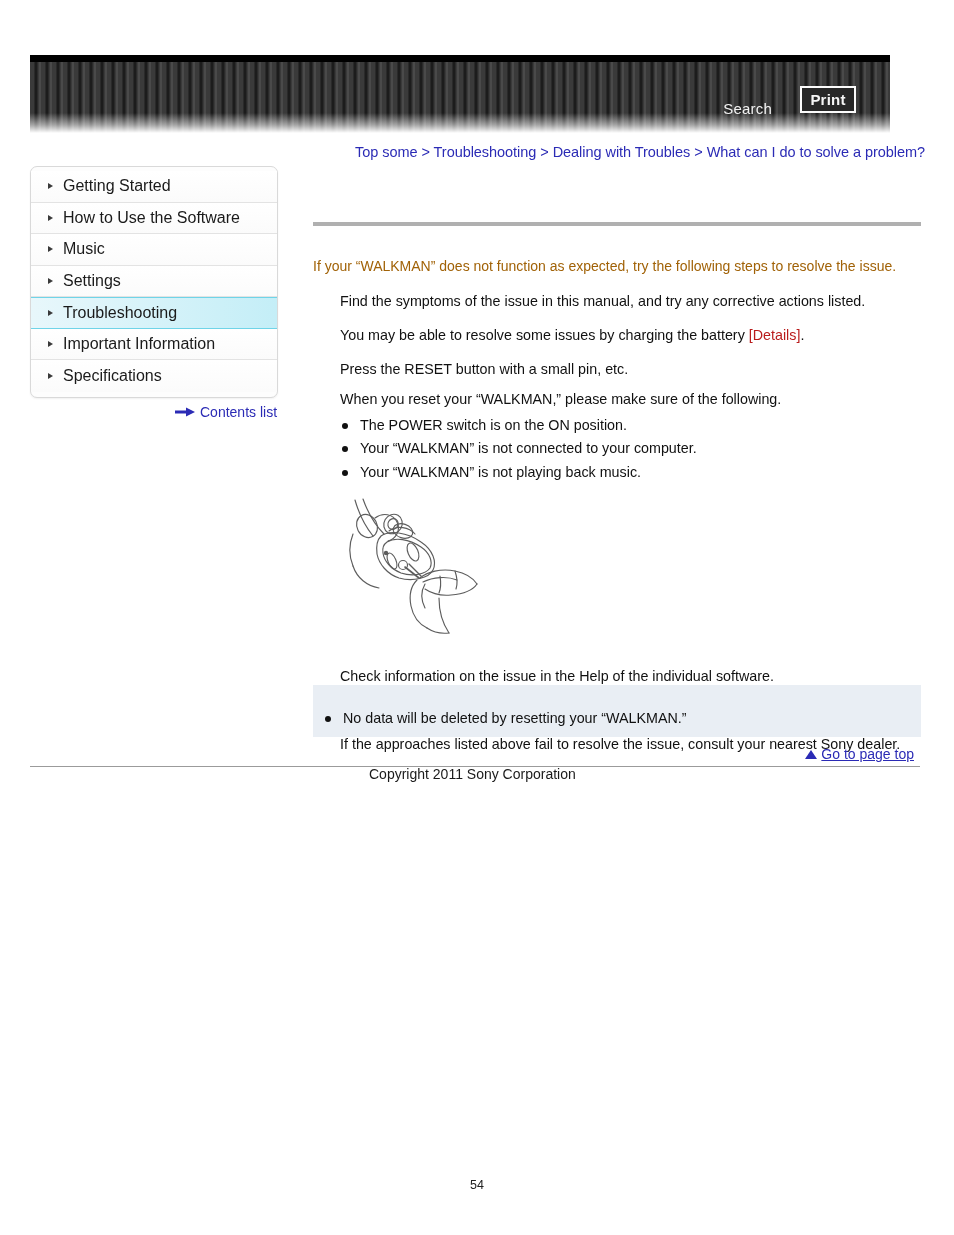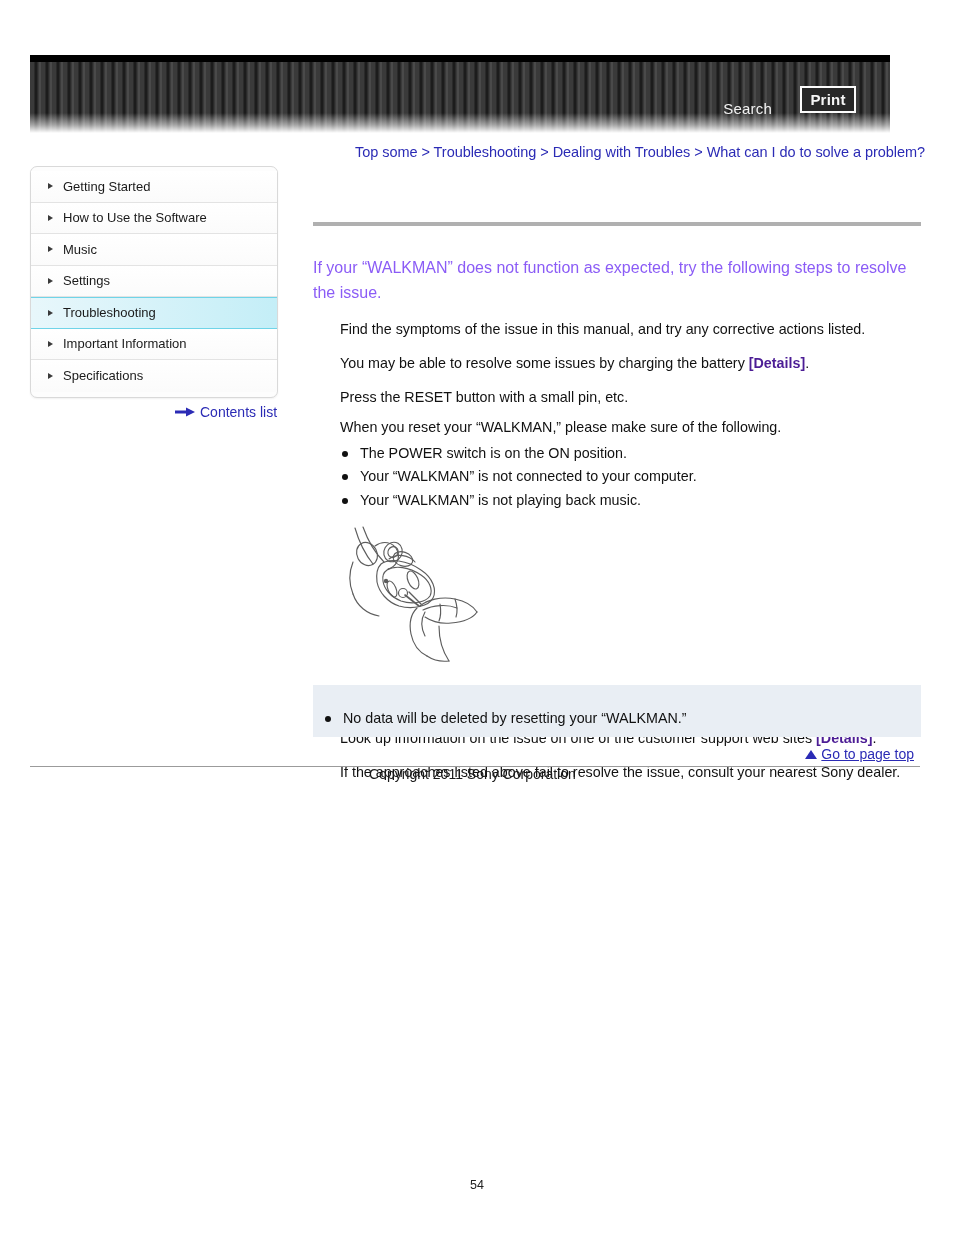--- a/index.html
+++ b/index.html
@@ -99,21 +99,21 @@
     box-sizing: border-box;
     padding: 4px 0 5px 0;
     box-shadow: 0 1px 2px rgba(0,0,0,0.06);
   }
   .nav-item {
     position: relative;
     height: 31.5px;
     display: flex;
     align-items: center;
     padding-left: 17px;
-    font-size: 13px;
+    font-size: 16px;
     color: #1a1a1a;
     cursor: pointer;
     border-bottom: 1px solid #e3e3e3;
     box-sizing: border-box;
     background: linear-gradient(to bottom, #ffffff 0%, #fbfbfb 100%);
   }
   .nav-item:last-child { border-bottom: none; align-items: center; }
   .nav-item.active {
     background: linear-gradient(to right, #e8f7fb 0%, #c4eef7 100%);
     border-top: 1px solid #6fd4e8;
@@ -152,38 +152,37 @@
     top: 222px;
     width: 608px;
   }
   #top-rule {
     height: 4px;
     background: #b0b0b0;
     width: 608px;
     margin-bottom: 30px;
   }
   .para {
-    font-size: 16px;
+    font-size: 14px;
     line-height: 1.55;
-    color: #8b5cf6;
+    color: #a16207;
     margin: 0 0 12px 0;
   }
   .step {
     font-size: 14.3px;
     line-height: 1.55;
     color: #111;
     margin: 8px 0 12px 0;
     padding-left: 27px;
   }
   .step.tight { margin-bottom: 4px; }
   a.inline-link, .inline-link {
-    color: #4c1d95;
+    color: #b91c1c;
     text-decoration: none;
     cursor: pointer;
-    font-weight: bold;
   }
   ul.bullets {
     list-style: none;
     margin: 2px 0 0 0;
     padding: 0 0 0 27px;
   }
   ul.bullets li {
     position: relative;
     font-size: 14.3px;
     line-height: 1.62;

